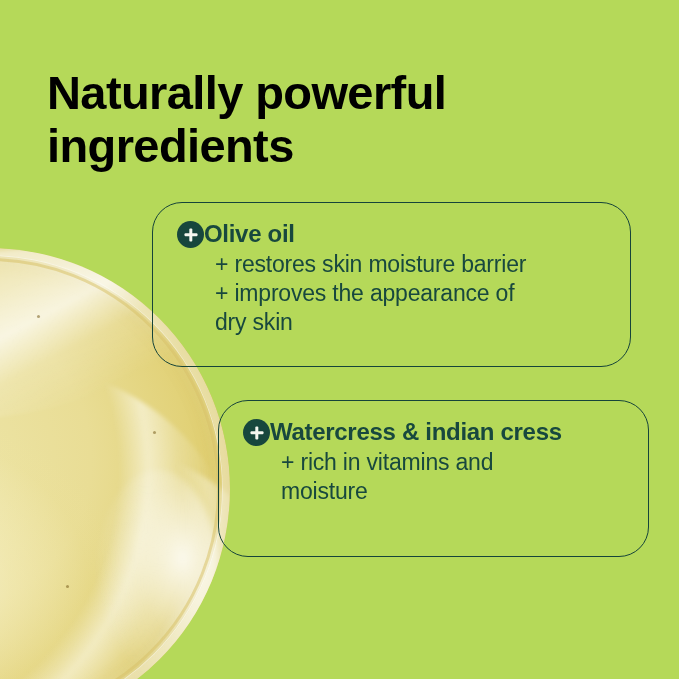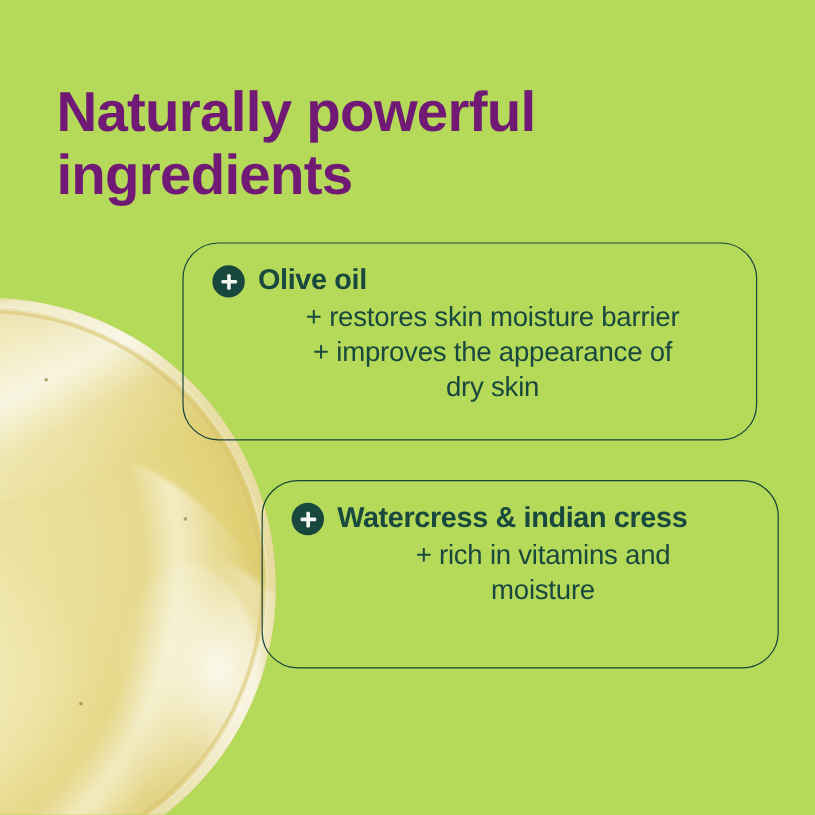--- a/index.html
+++ b/index.html
@@ -130,21 +130,21 @@
     border-radius: 50%;
     background: rgba(120,95,30,0.55);
   }
 
   
   .headline {
     position: absolute;
     left: 47px;
     top: 36px;
     width: 560px;
-    color: #701a75;
+    color: #000000;
     font-size: 47px;
     line-height: 1.12;
     font-weight: bold;
     letter-spacing: -0.6px;
     white-space: pre-line;
   }
 
   
   .card {
     position: absolute;
@@ -160,21 +160,20 @@
     position: absolute;
     left: 0; top: 0;
     width: 100%;
     padding: 18px 24px 0 24px;
     box-sizing: border-box;
   }
 
   .card-head {
     display: flex;
     align-items: flex-start;
-    gap: 11px;
     margin-bottom: 2px;
   }
   .plus-badge {
     flex: 0 0 auto;
     width: 27px;
     height: 27px;
     border-radius: 50%;
     background: #17473d;
     position: relative;
   }
@@ -202,21 +201,20 @@
     letter-spacing: -0.3px;
     line-height: 1.1;
   }
   .card-body {
     margin-left: 38px;
     color: #18483e;
     font-size: 23px;
     line-height: 1.26;
     letter-spacing: -0.2px;
     font-weight: normal;
-    text-align: center;
   }
   .card-body div { white-space: pre-line; }
 </style>
 </head>
 <body>
 
 <div id="stage">
 
   <div class="oil-photo">
     <div class="oil-caustic"></div>

